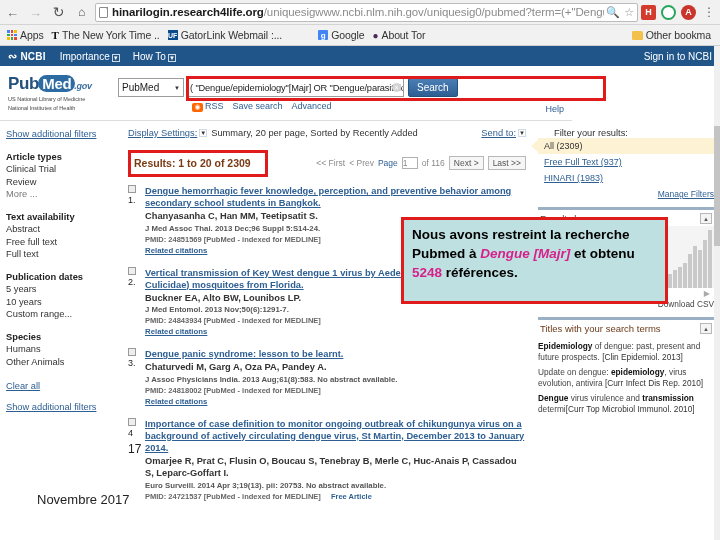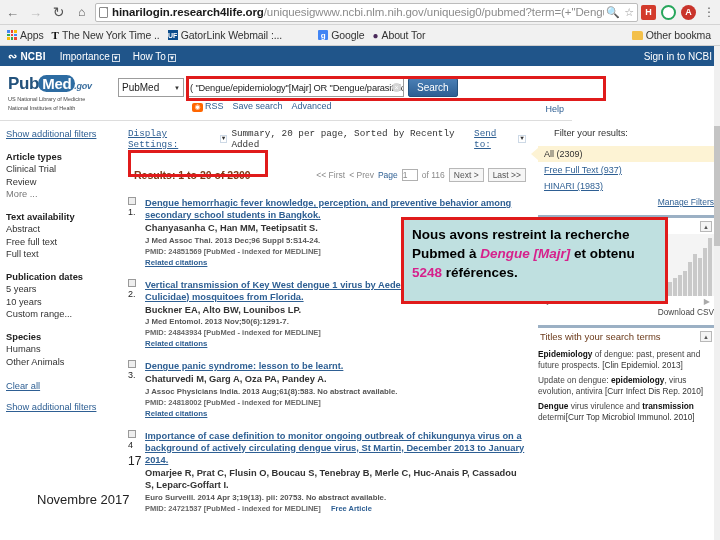--- a/index.html
+++ b/index.html
@@ -220,21 +220,21 @@
   .filt-item { color: #333; }
   .muted { color: #777; }
 
   
   .main-col {
     position: absolute; left: 128px; top: 128px;
     width: 398px;
   }
   .display-row {
     display: flex; align-items: center;
-    font-size: 9.3px; color: #333; font-family: Liberation Mono, monospace;
+    font-size: 9.3px; color: #333;
   }
   .display-row .ds { color:#2e5f93; text-decoration: underline; }
   .sendto { margin-left: auto; color:#2e5f93; text-decoration: underline; }
 
   .results-row {
     margin-top: 14px; display: flex; align-items: center; height: 22px;
   }
   .results-count {
     font-size: 10.5px; font-weight: bold; color: #7a3a14;
     padding: 3px 6px;
@@ -267,21 +267,21 @@
   .art-pmid { color: #666; font-size: 7.5px; line-height: 11px; }
   .art-pmid .free { color:#2e5f93; margin-left:10px; }
   .art-rel { color: #2e5f93; text-decoration: underline; font-size: 7.8px; line-height: 11px; }
 
   
   .right-col {
     position: absolute; left: 538px; top: 128px;
     width: 176px;
     font-size: 9px; color: #333;
   }
-  .filter-title { font-size: 9.3px; color:#333; margin-bottom: 8px; padding-left: 16px; }
+  .filter-title { font-size: 9.3px; color:#333; margin-bottom: 0; padding-left: 16px; }
   .filter-all {
     background: #fdf3d4; padding: 3px 6px; font-size: 9px; color:#333; position: relative;
   }
   .filter-all:before {
     content:""; position:absolute; left:-7px; top:2px;
     border-top: 6px solid transparent; border-bottom: 6px solid transparent;
     border-right: 7px solid #fdf3d4;
   }
   .filter-link { padding: 3px 6px; font-size: 9px; }
   .filter-link a { color:#2e5f93; text-decoration: underline; }

